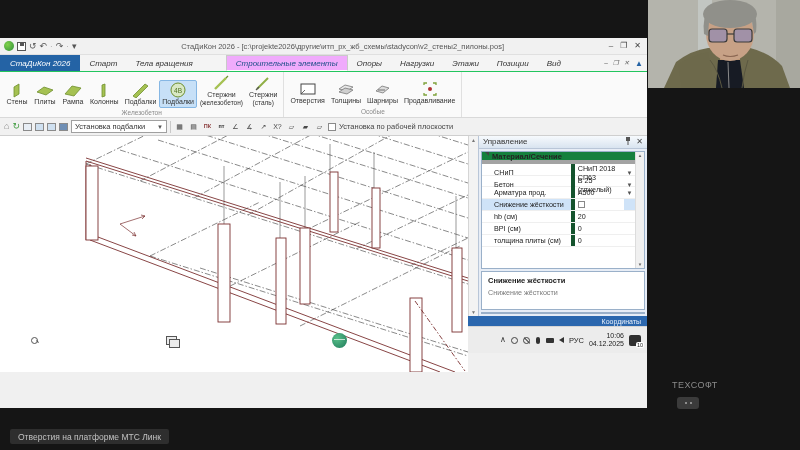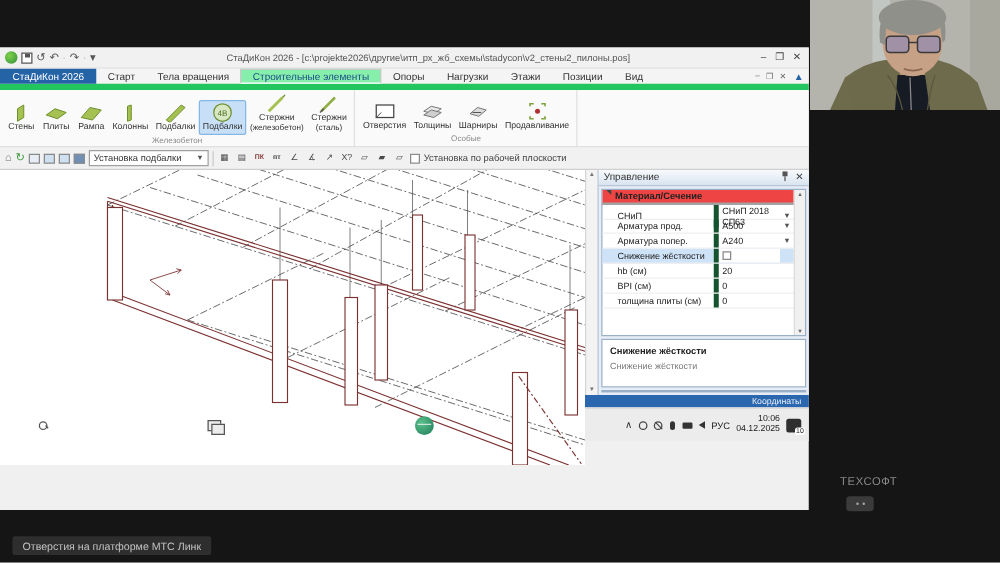--- a/index.html
+++ b/index.html
@@ -14,24 +14,24 @@
   .qat-icon { font-size:9px; color:#555; line-height:1; }
   .app-logo { width:10px; height:10px; border-radius:50%; background:radial-gradient(circle at 35% 35%, #7fd14a, #2f8f3a); }
   .floppy { width:9px; height:9px; border:1px solid #555; background:#fff; position:relative; }
   .floppy::after { content:""; position:absolute; left:2px; top:0; width:4px; height:3px; background:#555; }
   .qat-sep { color:#aaa; font-size:8px; }
   .win-title { flex:1; text-align:center; font-size:7.5px; color:#555; white-space:nowrap; overflow:hidden; text-overflow:ellipsis; }
   .winctl { display:flex; gap:7px; font-size:8px; color:#444; padding-right:2px; }
   .winctl span { line-height:1; }
 
   
-  .tabrow { height:17px; background:#f4f4f4; border-bottom:5px solid #22c55e; display:flex; align-items:stretch; }
+  .tabrow { height:17px; background:#f4f4f4; border-bottom:1px solid #22c55e; display:flex; align-items:stretch;font-style:italic; }
   .apptab { background:#2463a5; color:#fff; font-size:8px; display:flex; align-items:center; padding:0 10px; }
   .rtab { font-size:8px; color:#333; display:flex; align-items:center; padding:0 9px; }
-  .rtab.sel { background:#86efac; border:1px solid #c9c9c9; border-bottom:1px solid #fdfdfd; color:#1a4e86; }
+  .rtab.sel { background:#f0abfc; border:1px solid #c9c9c9; border-bottom:1px solid #fdfdfd; color:#1a4e86;margin-left:24px; }
   .tabrow-right { margin-left:auto; display:flex; align-items:center; gap:6px; padding-right:4px; }
   .child-ctl { display:flex; gap:5px; font-size:6.5px; color:#666; }
   .ribbon-toggle { color:#2463a5; font-size:8px; }
 
   
   .ribbon { height:46px; background:#fafafa; border-bottom:1px solid #d9d9d9; display:flex; align-items:stretch; }
   .rgroup { display:flex; flex-direction:column; border-right:1px solid #e0e0e0; }
   .grp-btns { flex:1; display:flex; align-items:flex-end; padding:1px 3px 0 3px; }
   .grp-cap { font-size:6.5px; color:#8a8a8a; text-align:center; padding:1px 0 2px 0; }
   .rbtn { display:flex; flex-direction:column; align-items:center; justify-content:flex-end; padding:1px 2px; border:1px solid transparent; border-radius:2px; }
@@ -62,21 +62,21 @@
   .vscroll { width:10px; background:#f3f3f3; border-left:1px solid #d5d5d5; display:flex; flex-direction:column; justify-content:space-between; align-items:center; padding:1px 0; }
   .vscroll span { font-size:5px; color:#777; }
 
   
   .panel { width:169px; background:#e7edf6; border-left:1px solid #b9c6d8; display:flex; flex-direction:column; }
   .phead { height:14px; background:linear-gradient(#f7fafd,#d9e4f0); border-bottom:1px solid #b9c6d8; display:flex; align-items:center; padding:0 4px; }
   .phead .ttl { font-size:8px; color:#333; flex:1; }
   .phead .hicon { font-size:8px; color:#444; margin-left:5px; line-height:1; }
   .pgrid { margin:2px; border:1px solid #9ab0c9; background:#fff; display:flex; height:132px; }
   .pg-main { flex:1; display:flex; flex-direction:column; }
-  .pcat { height:12px; background:#ef4444; border-bottom:2px solid #a3a3a3; display:flex; gap:3px; padding-left:3px; font-size:7.5px; font-weight:bold; color:#222; }
+  .pcat { height:12px; background:#15803d; border-bottom:4px solid #a3a3a3; display:flex; gap:3px; padding-left:3px; font-size:7.5px; font-weight:bold; color:#222; }
   .tri { width:0; height:0; border-left:4px solid transparent; border-top:4px solid #444; }
   .prow { height:11.9px; display:grid; grid-template-columns:58% 1fr 11px; align-items:center; border-bottom:1px solid #efefef; }
   .prow.hl { background:#cfe3f8; }
   .plabel { font-size:7.2px; color:#222; padding-left:12px; white-space:nowrap; overflow:hidden; }
   .pvalue { font-size:7.2px; color:#222; padding-left:3px; border-left:4px solid #14532d; height:100%; display:flex; align-items:center; }
   .parr { font-size:6px; color:#555; text-align:center; }
   .pcb { width:7px; height:7px; border:1px solid #888; background:#fff; display:inline-flex; align-items:center; justify-content:center; font-size:6px; color:#2a62a8; }
   .pg-scroll { width:9px; background:#f0f0f0; border-left:1px solid #dcdcdc; display:flex; flex-direction:column; justify-content:space-between; align-items:center; padding:1px 0; }
   .pg-scroll span { font-size:4.5px; color:#666; }
   .pdesc { margin:0 2px 2px 2px; border:1px solid #9ab0c9; background:#fff; padding:4px 6px; height:42px; }
@@ -379,27 +379,27 @@
           <div class="pcat">
             <span class="tri"></span>
             <span>Материал/Сечение</span>
           </div>
           <div class="prow">
             <div class="plabel">СНиП</div>
             <div class="pvalue">СНиП 2018 СП63</div>
             <div class="parr">▼</div>
           </div>
           <div class="prow">
+            <div class="plabel">Бетон</div>
+            <div class="pvalue">В 25 (тяжелый)</div>
+            <div class="parr">▼</div>
+          </div>
+          <div class="prow">
             <div class="plabel">Арматура прод.</div>
             <div class="pvalue">A500</div>
-            <div class="parr">▼</div>
-          </div>
-          <div class="prow">
-            <div class="plabel">Арматура попер.</div>
-            <div class="pvalue">A240</div>
             <div class="parr">▼</div>
           </div>
           <div class="prow hl">
             <div class="plabel">Снижение жёсткости</div>
             <div class="pvalue" style="background:#fff">
                 <span class="pcb"></span>
               </div>
             <div class="parr" style="background:#fff"></div>
           </div>
           <div class="prow">

